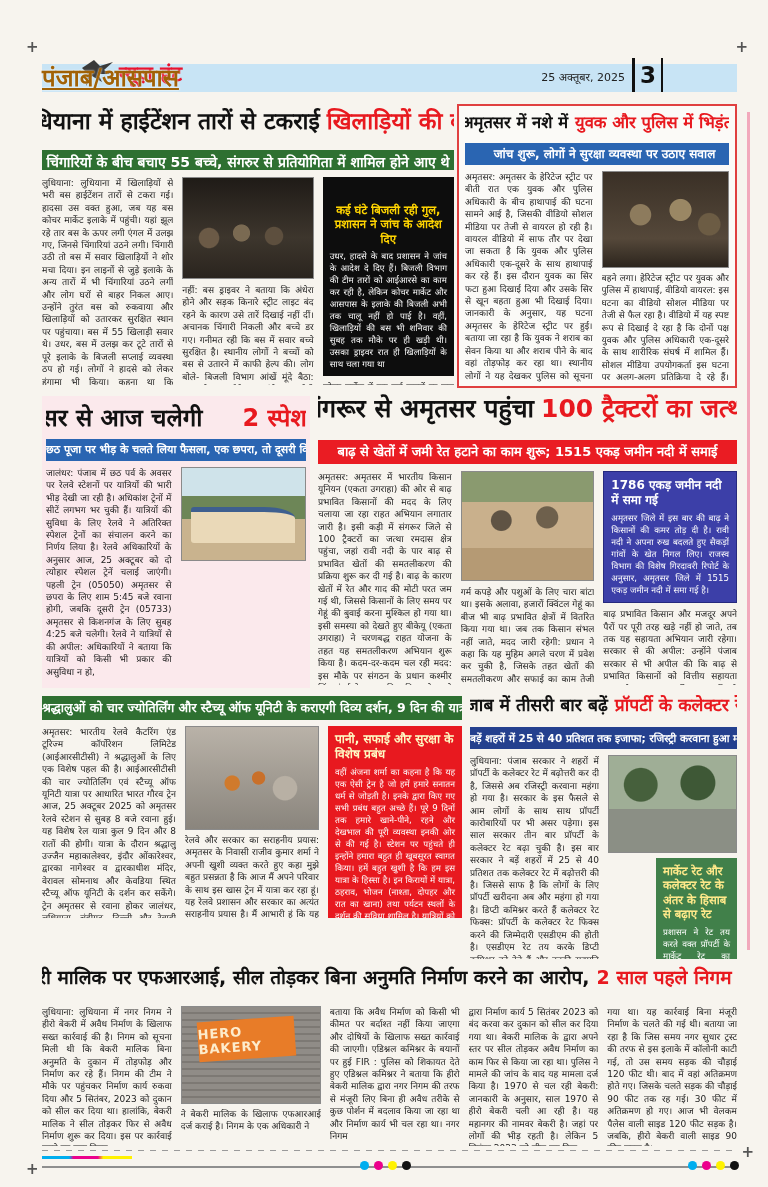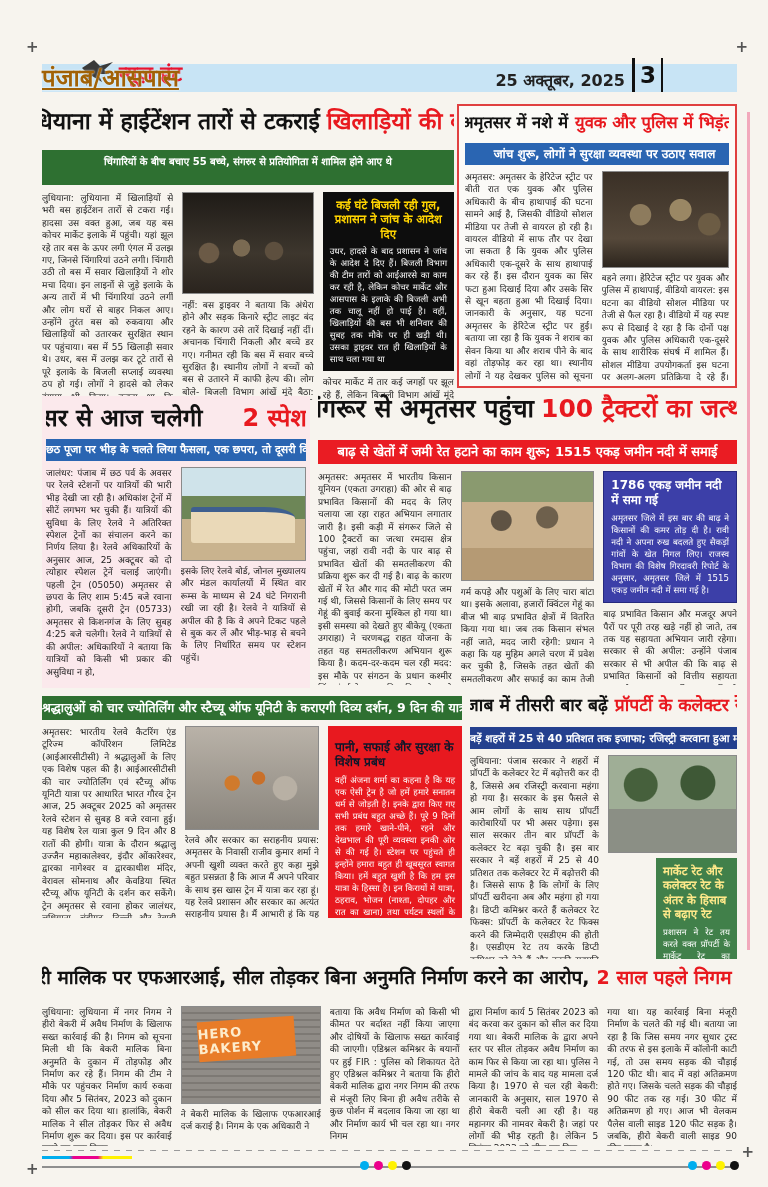--- a/index.html
+++ b/index.html
@@ -6,46 +6,46 @@
   .page{position:relative;width:768px;height:1187px;background:#f7f4ee;overflow:hidden;
         font-family:"DejaVu Sans",sans-serif;color:#1b1b1b;}
   .crop{position:absolute;color:#555;font-size:15px;font-weight:bold;}
   
   .masthead{position:absolute;left:42px;top:58px;width:623px;height:38px;}
   .mastbar{position:absolute;left:0;top:6px;width:695px;height:28px;background:#c8e4f5;}
   .logowrap{position:absolute;left:38px;top:0;display:flex;align-items:center;gap:5px;}
   .logotext{font-size:21px;font-weight:bold;color:#e8112d;}
   .sectiontitle{position:absolute;left:0;right:0;top:2px;text-align:left;font-size:24px;
         font-weight:bold;color:#a16207;text-shadow:0 0 2px #fff;text-decoration:underline;}
-  .mastdate{position:absolute;right:40px;top:11px;font-size:16px;font-weight:bold;color:#222;}
+  .mastdate{position:absolute;right:40px;top:11px;font-size:11px;font-weight:normal;color:#222;}
   .pagenum{position:absolute;right:2px;top:0;width:26px;height:34px;border-left:3px solid #111;
         border-right:2px solid #111;text-align:center;font-size:23px;font-weight:bold;color:#111;line-height:34px;}
   
   .hl{margin:0;font-weight:bold;color:#111;white-space:nowrap;overflow:hidden;display:flex;gap:7px;justify-content:center;align-items:baseline;}
   .red{color:#e8191f;}
   .strip{color:#fff;font-weight:bold;text-align:center;overflow:hidden;white-space:nowrap;}
   .cols{display:flex;gap:9px;overflow:hidden;}
   .col{flex:1;overflow:hidden;}
   .bodytext{font-size:9px;line-height:1.38;text-align:justify;color:#1c1c1c;overflow:hidden;}
   .photo{border:1px solid #8a8a8a;position:relative;overflow:hidden;}
   .sidebox{overflow:hidden;padding:6px 7px;}
   .boxtitle{font-weight:bold;line-height:1.25;margin-bottom:4px;}
   .boxtext{font-size:8.6px;line-height:1.4;text-align:justify;}
   
   .art-bus{position:absolute;left:42px;top:104px;width:412px;}
   .hl-bus{font-size:23px;height:42px;}
-  .strip-bus{background:#2e7031;height:35px;line-height:24px;font-size:10px;margin-top:4px;}
+  .strip-bus{background:#2e7031;height:20px;line-height:24px;font-size:14px;margin-top:4px;}
   .bus-cols{height:208px;margin-top:7px;}
   .photo-bus{height:100px;margin-bottom:5px;background:
       radial-gradient(circle at 20% 60%,#6b5a46 0 8%,transparent 9%),
       radial-gradient(circle at 45% 55%,#7a6a52 0 9%,transparent 10%),
       radial-gradient(circle at 70% 58%,#5d4f3e 0 8%,transparent 9%),
       linear-gradient(#1f1b17,#3d362d 60%,#2a241e);}
   .blackbox{background:#0d0d0d;color:#fff;margin-bottom:5px;}
-  .blackbox .boxtitle{color:#ffd400;font-size:11.5px;text-align:center;}
+  .blackbox .boxtitle{color:#ffd400;font-size:11.5px;text-align:center;margin-top:20px;}
   
   .art-clash{position:absolute;left:457px;top:104px;width:280px;height:284px;border:2px solid #e04040;background:#fbfaf7;box-sizing:border-box;padding:4px 6px;}
   .hl-clash{font-size:16.5px;height:30px;}
   .strip-clash{background:#2a65b2;height:22px;line-height:22px;font-size:12px;margin-top:3px;padding-left:15px;}
   .clash-cols{height:212px;margin-top:6px;}
   .photo-clash{height:95px;margin-bottom:4px;background:
       radial-gradient(circle at 30% 45%,#8d7b5d 0 10%,transparent 11%),
       radial-gradient(circle at 62% 40%,#9a8764 0 11%,transparent 12%),
       radial-gradient(circle at 85% 55%,#6c5c44 0 9%,transparent 10%),
       linear-gradient(#3a3026,#55483a 70%,#2c251d);}
@@ -74,21 +74,21 @@
   .art-gaurav{position:absolute;left:42px;top:692px;width:420px;}
   .hl-gaurav{font-size:26px;height:44px;letter-spacing:1px;}
   .strip-gaurav{background:#2e7031;height:24px;line-height:24px;font-size:12.5px;margin-top:4px;}
   .gaurav-cols{height:192px;margin-top:6px;}
   .photo-gaurav{height:102px;margin-bottom:4px;background:
       radial-gradient(circle at 35% 55%,#d07a2c 0 7%,transparent 8%),
       radial-gradient(circle at 55% 50%,#c9702a 0 7%,transparent 8%),
       radial-gradient(circle at 75% 60%,#b8b0a4 0 10%,transparent 11%),
       linear-gradient(#b9b2a8,#8a857d);}
   .redbox{background:#e8191f;color:#fff;height:100%;box-sizing:border-box;}
-  .redbox .boxtitle{color:#0f172a;font-size:12px;margin-top:8px;}
+  .redbox .boxtitle{color:#fef9c3;font-size:12px;}
   
   .art-collector{position:absolute;left:470px;top:692px;width:267px;}
   .hl-collector{font-size:17.5px;height:32px;}
   .strip-collector{background:#24408e;height:22px;line-height:22px;font-size:10.5px;margin-top:3px;}
   .collector-cols{height:204px;margin-top:6px;}
   .photo-collector{height:96px;margin-bottom:5px;background:
       radial-gradient(circle at 25% 30%,#46603c 0 14%,transparent 15%),
       radial-gradient(circle at 70% 28%,#3e5836 0 15%,transparent 16%),
       linear-gradient(#9fae96 0 55%,#8b8f85 55% 100%);}
   .greenbox{background:#41804a;color:#fff;margin-left:48px;}
@@ -177,21 +177,20 @@
       <span>अमृतसर से आज चलेगी</span>
       <span class="red">2 स्पेशल ट्रेनें</span>
     </h1>
     <div class="strip strip-trains">छठ पूजा पर भीड़ के चलते लिया फैसला, एक छपरा, तो दूसरी किशनगंज जाएगी</div>
     <div class="cols trains-cols">
       <div class="col bodytext">जालंधर: पंजाब में छठ पर्व के अवसर पर रेलवे स्टेशनों पर यात्रियों की भारी भीड़ देखी जा रही है। अधिकांश ट्रेनों में सीटें लगभग भर चुकी हैं। यात्रियों की सुविधा के लिए रेलवे ने अतिरिक्त स्पेशल ट्रेनों का संचालन करने का निर्णय लिया है। रेलवे अधिकारियों के अनुसार आज, 25 अक्टूबर को दो त्योहार स्पेशल ट्रेनें चलाई जाएंगी। पहली ट्रेन (05050) अमृतसर से छपरा के लिए शाम 5:45 बजे रवाना होगी, जबकि दूसरी ट्रेन (05733) अमृतसर से किशनगंज के लिए सुबह 4:25 बजे चलेगी। रेलवे ने यात्रियों से की अपील: अधिकारियों ने बताया कि यात्रियों को किसी भी प्रकार की असुविधा न हो,</div>
       <div class="col">
         <div class="photo photo-train">
           <div class="train-body"></div>
         </div>
-        <div class="bodytext">इसके लिए रेलवे बोर्ड, जोनल मुख्यालय और मंडल कार्यालयों में स्थित वार रूम्स के माध्यम से 24 घंटे निगरानी रखी जा रही है। रेलवे ने यात्रियों से अपील की है कि वे अपने टिकट पहले से बुक कर लें और भीड़-भाड़ से बचने के लिए निर्धारित समय पर स्टेशन पहुंचें।</div>
       </div>
     </div>
   </section>
 
   <section class="art-tractors">
     <h1 class="hl hl-tractors">
       <span>संगरूर से अमृतसर पहुंचा</span>
       <span class="red">100 ट्रैक्टरों का जत्था</span>
     </h1>
     <div class="strip strip-tractors">बाढ़ से खेतों में जमी रेत हटाने का काम शुरू; 1515 एकड़ जमीन नदी में समाई</div>

